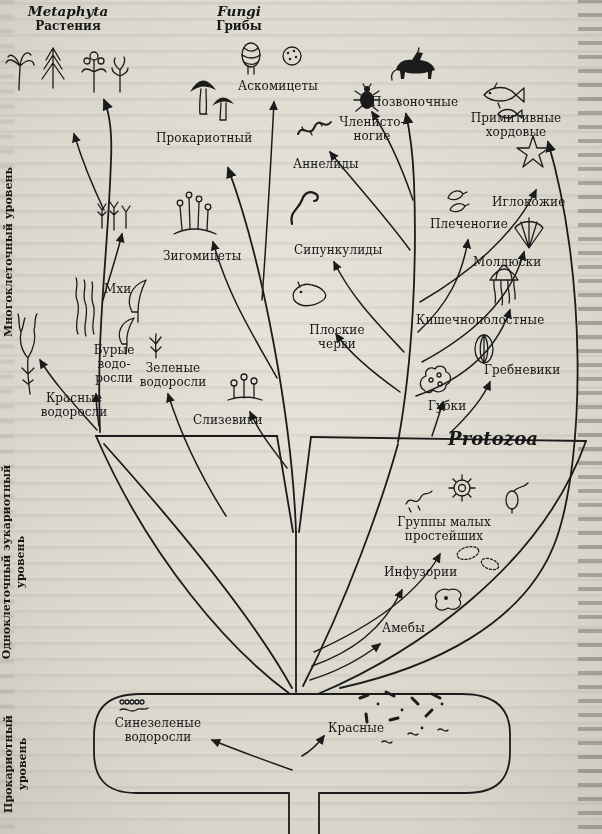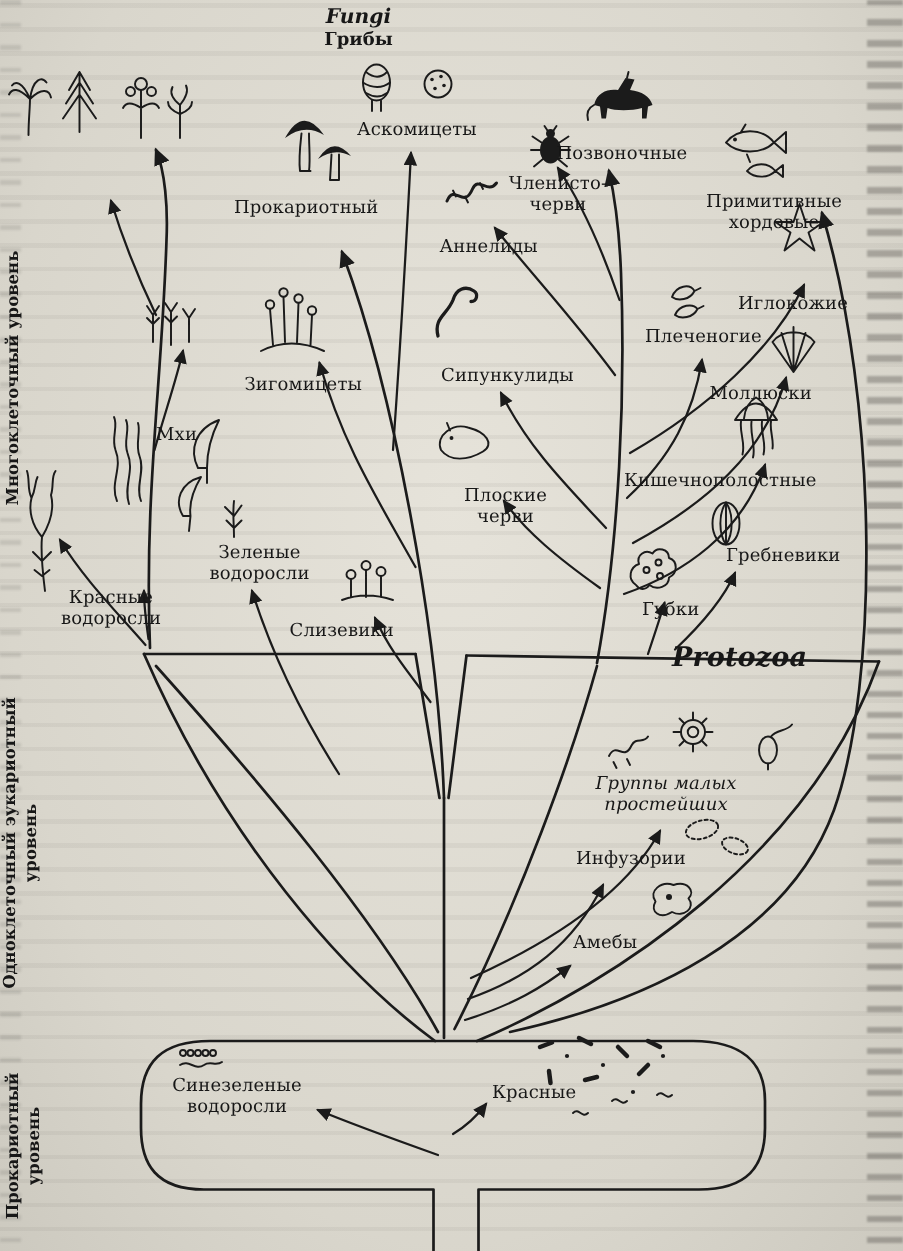--- a/index.html
+++ b/index.html
@@ -247,59 +247,66 @@
     <g transform="translate(352,690)">
       <path class="ink-icon" style="stroke-width:3" d="M8,8 L16,5 M34,2 L42,6 M60,8 L66,14 M14,24 L15,32 M80,4 L88,8 M74,26 L80,20 M38,30 L46,28"></path>
       <path class="ink-icon" d="M56,44 C60,40 62,48 66,44 M86,40 C90,36 92,44 96,40 M30,52 C34,48 36,56 40,52"></path>
       <circle class="fill" cx="50" cy="20" r="1.4"></circle>
         <circle class="fill" cx="70" cy="38" r="1.4"></circle>
         <circle class="fill" cx="90" cy="14" r="1.4"></circle>
         <circle class="fill" cx="26" cy="14" r="1.4"></circle>
     </g>
   </svg>
 
+  <div class="kingdom" style="left:18px;top:4px;width:100px;">
+    <span class="lt">Metaphyta</span>
+    <span class="ru">Растения</span>
+  </div>
   <div class="kingdom" style="left:204px;top:4px;width:70px;">
     <span class="lt">Fungi</span>
     <span class="ru">Грибы</span>
   </div>
 
   <div class="vlabel" style="left:2px;top:368px;width:232px;">Многоклеточный уровень</div>
   <div class="vlabel" style="left:0px;top:692px;width:260px;">Одноклеточный эукариотный
 уровень</div>
   <div class="vlabel" style="left:2px;top:832px;width:136px;">Прокариотный
 уровень</div>
 
   <div class="lbl" style="left:156px;top:131px;">Прокариотный</div>
   <div class="lbl" style="left:238px;top:79px;">Аскомицеты</div>
   <div class="lbl" style="left:104px;top:239px;margin-top:43px;">Мхи</div>
   <div class="lbl" style="left:163px;top:249px;">Зигомицеты</div>
+  <div class="lbl center" style="left:88px;top:343px;width:52px;">Бурые
+водо-
+росли</div>
   <div class="lbl center" style="left:134px;top:361px;width:78px;">Зеленые
 водоросли</div>
   <div class="lbl center" style="left:36px;top:391px;width:76px;">Красные
 водоросли</div>
   <div class="lbl" style="left:193px;top:413px;">Слизевики</div>
 
   <div class="lbl" style="left:371px;top:95px;">Позвоночные</div>
   <div class="lbl center" style="left:330px;top:115px;width:84px;">Членисто-
-черви</div>
-  <div class="lbl center" style="left:464px;top:111px;width:104px;margin-top:16px;">Примитивные
+ногие</div>
+  <div class="lbl center" style="left:464px;top:111px;width:104px;">Примитивные
 хордовые</div>
   <div class="lbl" style="left:293px;top:157px;">Аннелиды</div>
   <div class="lbl" style="left:492px;top:195px;">Иглокожие</div>
   <div class="lbl" style="left:430px;top:217px;">Плеченогие</div>
   <div class="lbl" style="left:473px;top:255px;">Моллюски</div>
   <div class="lbl" style="left:294px;top:243px;">Сипункулиды</div>
   <div class="lbl" style="left:416px;top:313px;">Кишечнополостные</div>
   <div class="lbl center" style="left:306px;top:323px;width:62px;">Плоские
 черви</div>
   <div class="lbl" style="left:484px;top:363px;">Гребневики</div>
   <div class="lbl" style="left:428px;top:399px;">Губки</div>
 
   <div class="lbl latin" style="left:448px;top:428px;">Protozoa</div>
-  <div class="lbl center" style="left:390px;top:515px;width:108px;font-style:italic;">Группы малых
+  <div class="lbl center" style="left:390px;top:515px;width:108px;">Группы малых
 простейших</div>
   <div class="lbl" style="left:384px;top:565px;">Инфузории</div>
   <div class="lbl" style="left:382px;top:621px;">Амебы</div>
 
   <div class="lbl center" style="left:106px;top:716px;width:104px;">Синезеленые
 водоросли</div>
   <div class="lbl" style="left:328px;top:721px;">Красные</div>
 </div>
 
 </body></html>

